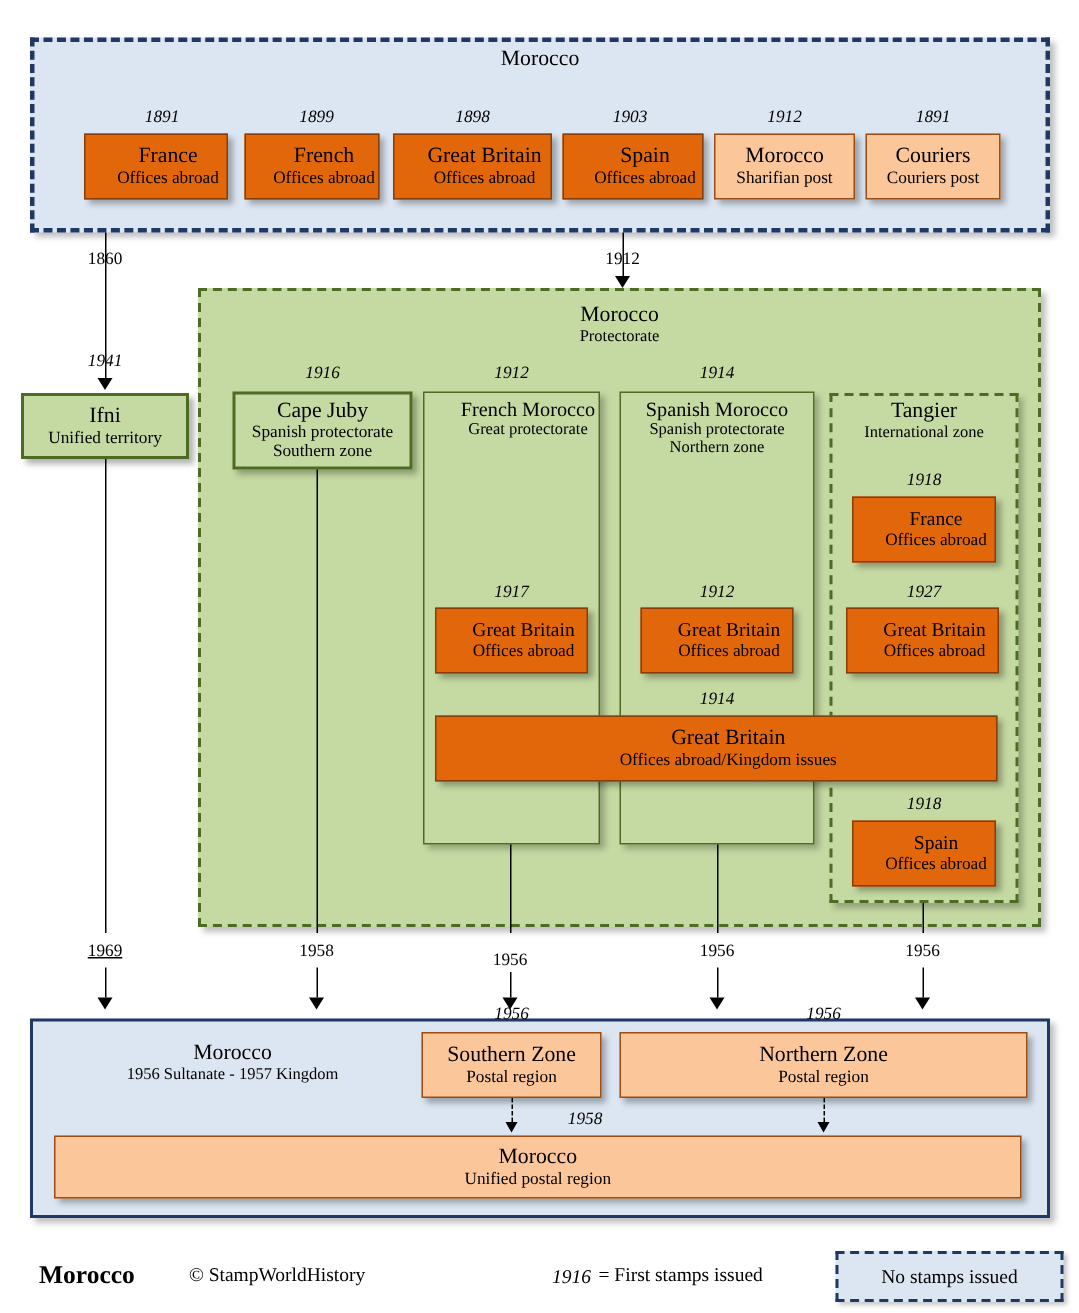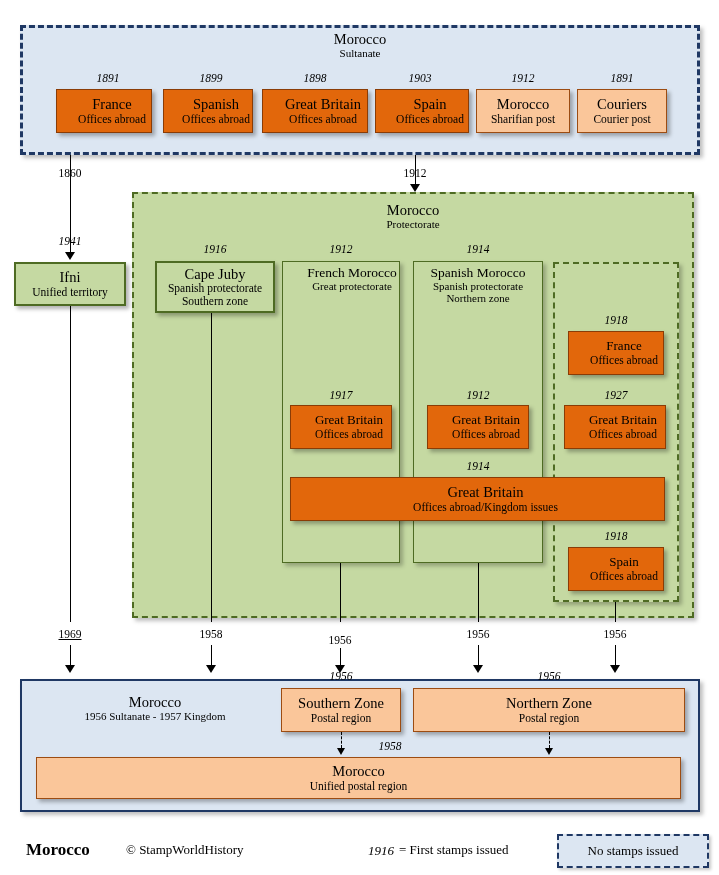--- a/index.html
+++ b/index.html
@@ -144,39 +144,38 @@
 </style>
 </head>
 <body>
 
 <div id="canvas">
 
   <div class="abs panel-blue" style="left:20px; top:25px; width:680px; height:130px;"></div>
 
   <div class="hdr" style="left:20px; top:31px; width:680px;">
     <div class="h1">Morocco</div>
-    <div class="h2">Sultanate</div>
   </div>
 
   <div class="yr" style="left:56px; top:72px; width:104px;">1891</div>
   <div class="yr" style="left:163px; top:72px; width:96px;">1899</div>
   <div class="yr" style="left:262px; top:72px; width:106px;">1898</div>
   <div class="yr" style="left:371px; top:72px; width:98px;">1903</div>
   <div class="yr" style="left:473px; top:72px; width:100px;">1912</div>
   <div class="yr" style="left:574px; top:72px; width:96px;">1891</div>
 
   <div class="abs box-orange" style="left:56px; top:89px; width:96px; height:44px;">
     <div class="box-inner">
       <span class="t1">France</span>
       <span class="t2">Offices abroad</span>
     </div>
   </div>
   <div class="abs box-orange" style="left:163px; top:89px; width:90px; height:44px;">
     <div class="box-inner">
-      <span class="t1">Spanish</span>
+      <span class="t1">French</span>
       <span class="t2">Offices abroad</span>
     </div>
   </div>
   <div class="abs box-orange" style="left:262px; top:89px; width:106px; height:44px;">
     <div class="box-inner">
       <span class="t1">Great Britain</span>
       <span class="t2">Offices abroad</span>
     </div>
   </div>
   <div class="abs box-orange" style="left:375px; top:89px; width:94px; height:44px;">
@@ -187,21 +186,21 @@
   </div>
   <div class="abs box-peach" style="left:476px; top:89px; width:94px; height:44px;">
     <div class="box-inner">
       <span class="t1">Morocco</span>
       <span class="t2">Sharifian post</span>
     </div>
   </div>
   <div class="abs box-peach" style="left:577px; top:89px; width:90px; height:44px;">
     <div class="box-inner">
       <span class="t1">Couriers</span>
-      <span class="t2">Courier post</span>
+      <span class="t2">Couriers post</span>
     </div>
   </div>
 
   <div class="vline" style="left:70px; top:155px; height:97px;"></div>
   <div class="yr-plain" style="left:40px; top:167px; width:60px;">1860</div>
   <div class="yr" style="left:40px; top:235px; width:60px;">1941</div>
   <div class="arrowhead" style="left:65px; top:252px;"></div>
 
   <div class="vline" style="left:415px; top:155px; height:30px;"></div>
   <div class="yr-plain" style="left:385px; top:167px; width:60px;">1912</div>
@@ -258,20 +257,24 @@
   <div class="yr" style="left:427px; top:389px; width:102px;">1912</div>
   <div class="abs box-orange" style="left:427px; top:405px; width:102px; height:44px;">
     <div class="box-inner">
       <span class="t1s">Great Britain</span>
       <span class="t2">Offices abroad</span>
     </div>
   </div>
   <div class="vline" style="left:478px; top:563px; height:59px;"></div>
 
   <div class="abs panel-green" style="left:553px; top:262px; width:126px; height:340px; border-width:2px;"></div>
+  <div class="hdr" style="left:553px; top:266px; width:126px;">
+    <div class="h1">Tangier</div>
+    <div class="h2">International zone</div>
+  </div>
 
   <div class="yr" style="left:563px; top:314px; width:106px;">1918</div>
   <div class="abs box-orange" style="left:568px; top:331px; width:96px; height:44px;">
     <div class="box-inner">
       <span class="t1s">France</span>
       <span class="t2">Offices abroad</span>
     </div>
   </div>
 
   <div class="yr" style="left:563px; top:389px; width:106px;font-style:italic;">1927</div>

